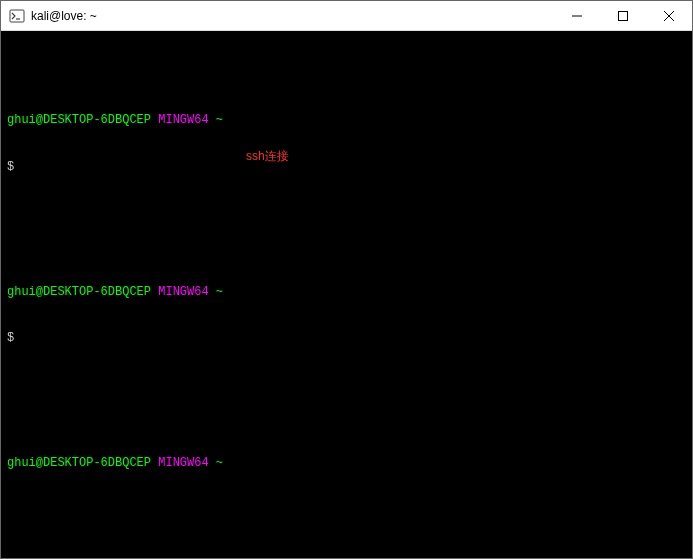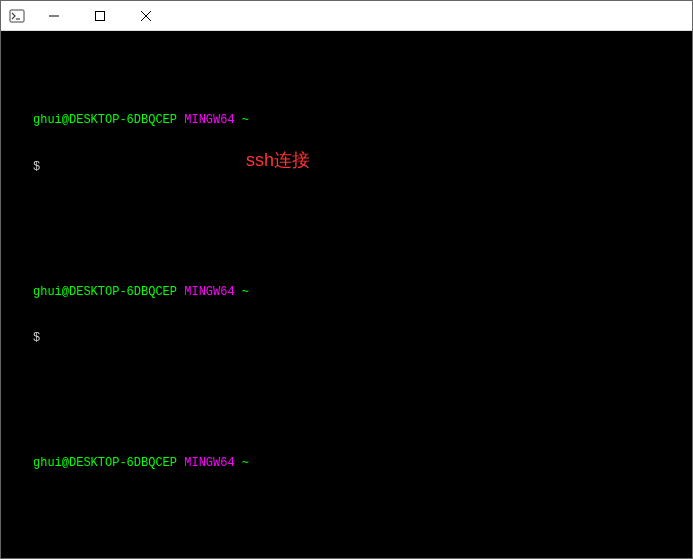--- a/index.html
+++ b/index.html
@@ -57,51 +57,52 @@
     .terminal {
       flex: 1;
       background: #000;
       color: #ccc;
       padding: 4px 6px;
       line-height: 1.3;
       overflow: hidden;
       position: relative;
       white-space: pre;
     }
-    .line { white-space: pre; margin-left: 26px; }
+    .line { white-space: pre; }
     .green { color: #00ff00; }
     .magenta { color: #ff00ff; }
     .white { color: #cccccc; }
     .redbox {
       border: 2px solid #ff3333;
       display: inline-block;
       padding: 0px 2px;
       margin: -1px 0;
     }
     .annotation {
       position: absolute;
       color: #ff3333;
       font-family: "SimSun", "Microsoft YaHei", sans-serif;
-      font-size: 18px;
+      font-size: 12px;
       font-weight: normal;
     }
   </style>
 </head>
 <body>
 
 <div class="window">
 
   <div class="titlebar">
     <span class="titlebar-icon">
       <svg width="16" height="16" viewBox="0 0 16 16">
         <rect x="1" y="2" width="14" height="12" rx="1" fill="none" stroke="#444" stroke-width="1"></rect>
         <path d="M3 5 L6 8 L3 11" fill="none" stroke="#444" stroke-width="1.2"></path>
         <line x1="7" y1="11" x2="11" y2="11" stroke="#444" stroke-width="1.2"></line>
       </svg>
     </span>
+    <span class="titlebar-title">kali@love: ~</span>
     <div class="titlebar-controls">
       <div class="titlebar-btn">
         <svg width="10" height="10">
             <line x1="0" y1="5" x2="10" y2="5" stroke="#000" stroke-width="1"></line>
           </svg>
       </div>
       <div class="titlebar-btn">
         <svg width="10" height="10">
             <rect x="0.5" y="0.5" width="9" height="9" fill="none" stroke="#000" stroke-width="1"></rect>
           </svg>

